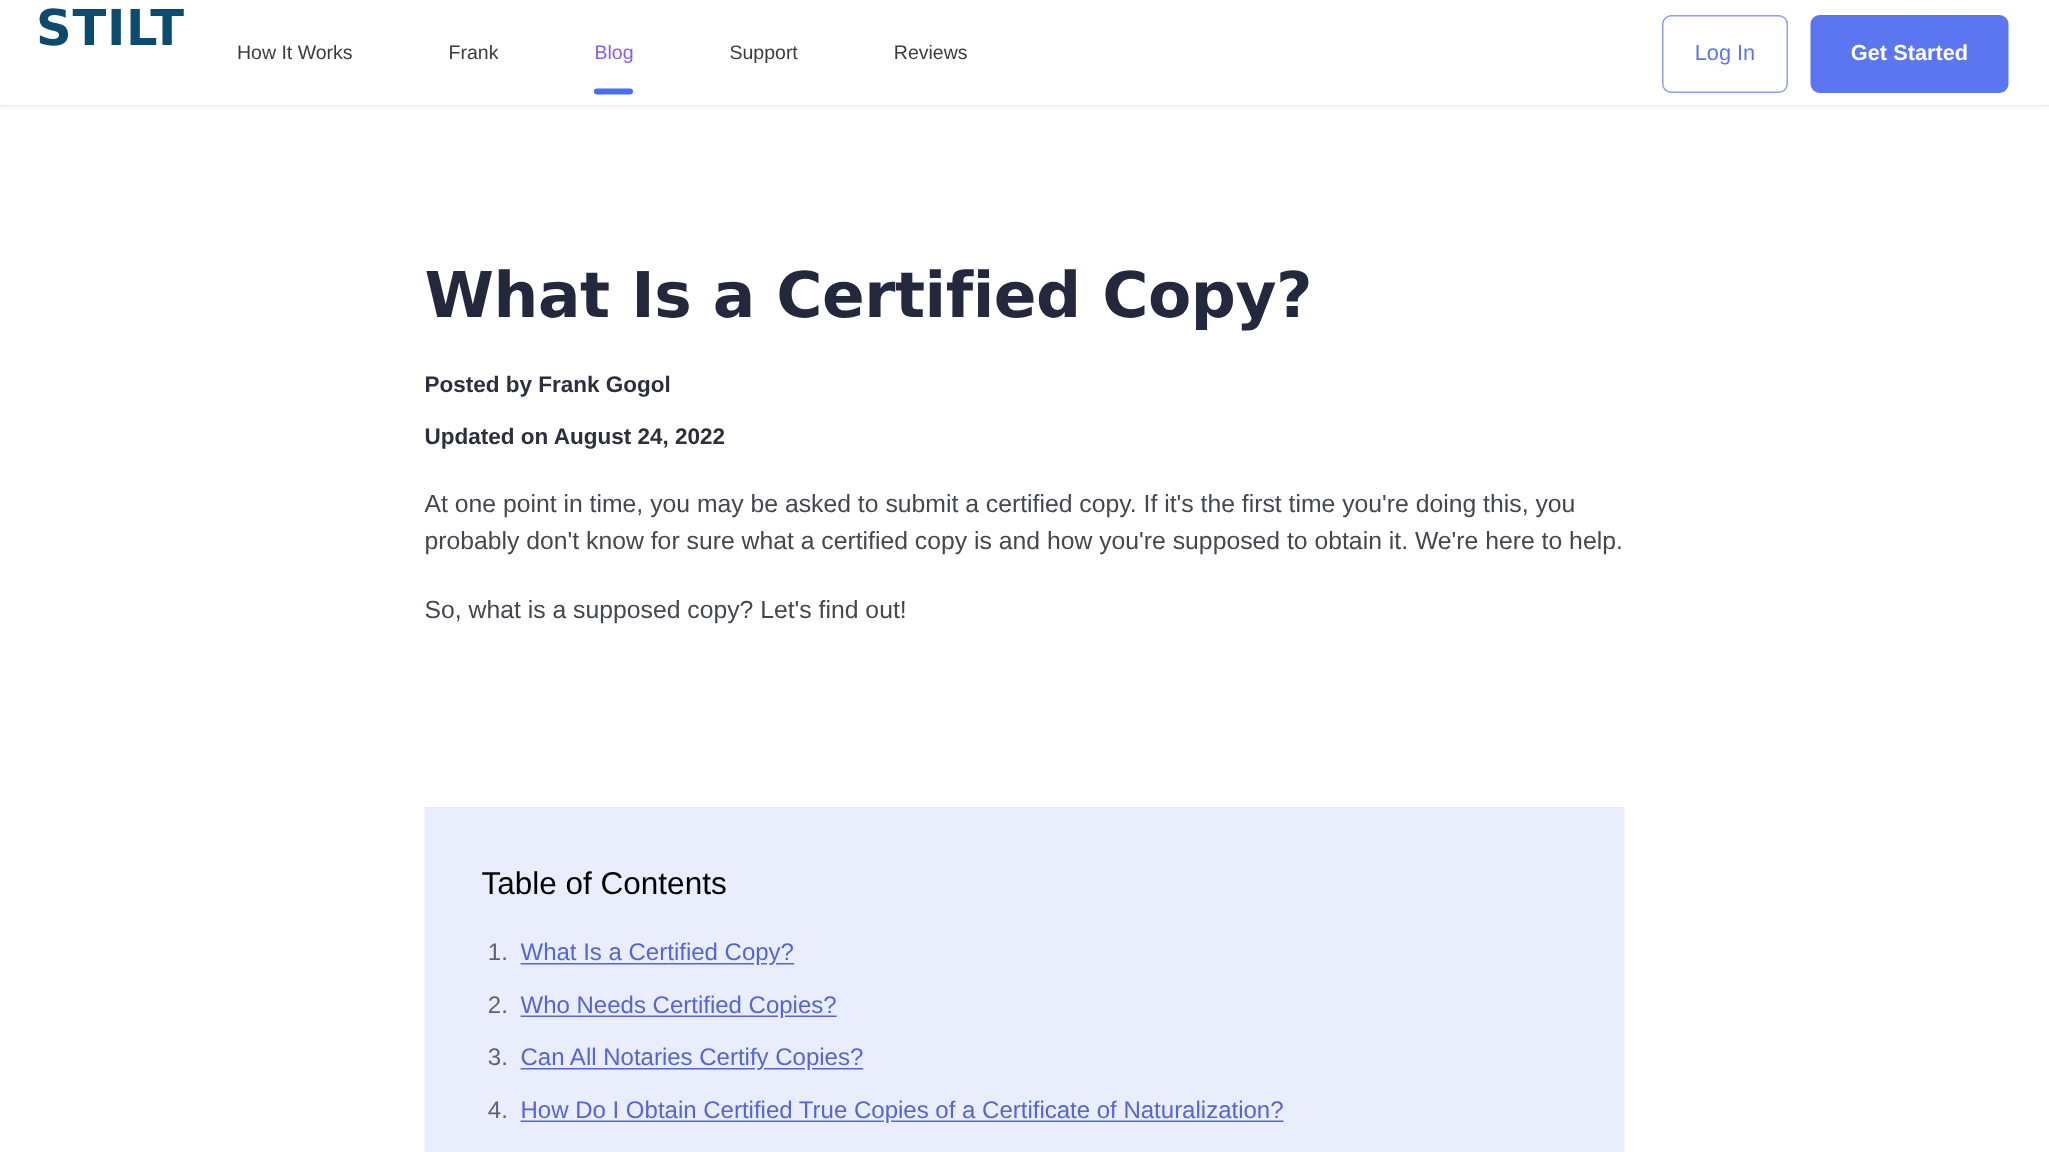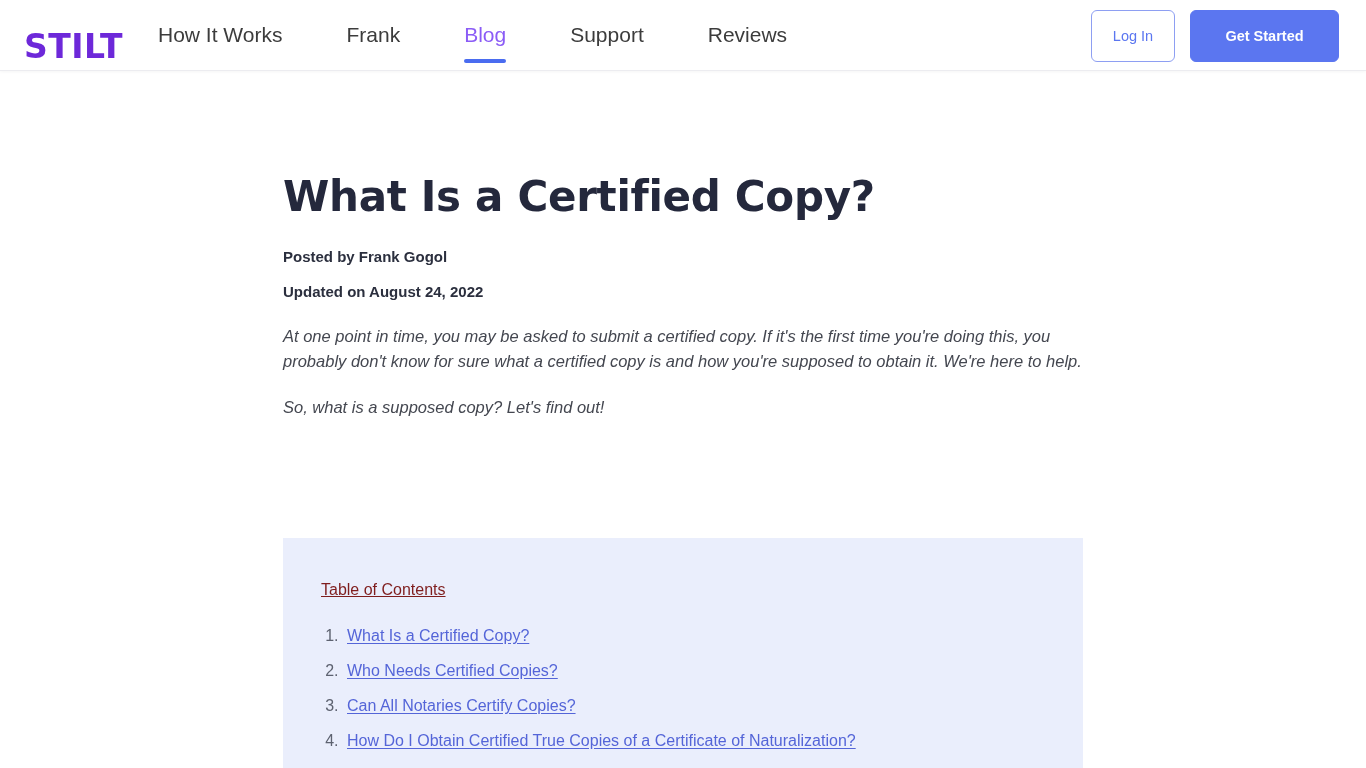--- a/index.html
+++ b/index.html
@@ -24,43 +24,43 @@
     border-bottom: 1px solid #ececf0;
     box-shadow: 0 1px 3px rgba(0,0,0,0.045);
     display: flex;
     align-items: center;
     z-index: 10;
   }
 
   .brand-logo {
     position: absolute;
     left: 24px;
-    top: 28px;
+    top: 0;
     font-size: 33px;
     line-height: 38px;
     font-weight: 700;
     letter-spacing: 0.5px;
-    color: #6d28d9;
+    color: #0c4a6e;
     font-family: "DejaVu Sans", sans-serif;
     user-select: none;
   }
 
   .main-nav {
     position: absolute;
     left: 158px;
     top: 0;
     height: 71px;
     display: flex;
     align-items: center;
   }
 
   .nav-item {
     position: relative;
     color: #3c3c3c;
-    font-size: 21px;
+    font-size: 13px;
     line-height: 20px;
     text-decoration: none;
     padding: 0 0 2px 0;
     margin-right: 64px;
     white-space: nowrap;
     cursor: pointer;
     display: inline-block;
   }
   .nav-item.is-active { color: #8b5cf6; }
   .nav-item.is-active::after {
@@ -96,21 +96,21 @@
   }
   .btn-login {
     width: 84px;
     height: 52px;
     background: #ffffff;
     border: 1px solid #8e9ff2;
     color: #5b76f0;
     font-weight: 400;
   }
   .btn-getstarted {
-    width: 149px;
+    width: 132px;
     height: 52px;
     background: #5b76f0;
     border: 1px solid #5b76f0;
     color: #ffffff;
     font-weight: 700;
   }
 
   
   .page-body {
     position: relative;
@@ -147,42 +147,40 @@
   }
   .article-meta.updated { padding-top: 16px; }
 
   .article-para {
     margin: 0;
     padding-top: 23px;
     font-size: 16.5px;
     line-height: 25px;
     color: #444750;
     max-width: 800px;
-    font-style: italic;
   }
   .article-para.second { padding-top: 21px; }
 
   
   .toc-box {
     position: absolute;
     left: 283px;
     top: 467px;
     width: 800px;
     min-height: 301px;
     background: #eaeefc;
     padding: 39px 38px 30px 38px;
   }
 
   .toc-heading {
     margin: 0;
-    font-size: 16px;
+    font-size: 21px;
     line-height: 26px;
     font-weight: 400;
-    color: #7f1d1d;
-    text-decoration: underline;
+    color: #000000;
   }
 
   .toc-list {
     margin: 23px 0 0 0;
     padding: 0 0 0 22px;
     list-style: decimal;
     counter-reset: none;
   }
   .toc-list li {
     font-size: 16px;

